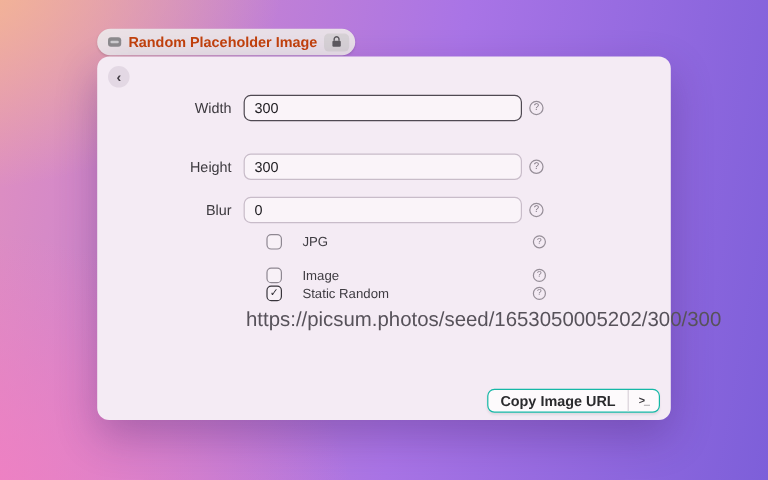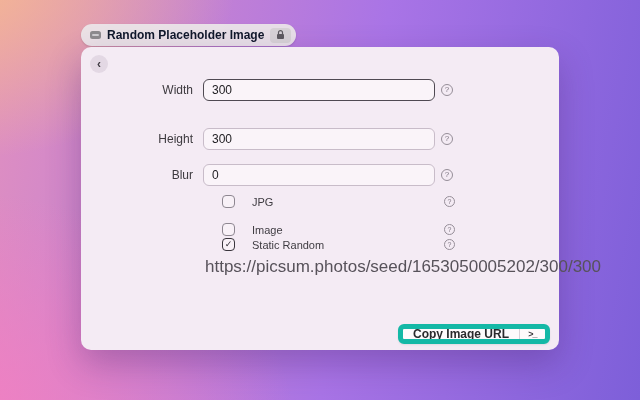--- a/index.html
+++ b/index.html
@@ -16,21 +16,21 @@
   
   .pill {
     position:absolute; left:81px; top:24px; height:22px;
     display:flex; align-items:center; gap:6px;
     background:rgba(235,230,233,.94);
     border-radius:11px; padding:0 5px 0 9px;
     box-shadow:0 1px 2px rgba(0,0,0,.15);
   }
   .app-icon { width:11px; height:8px; background:#8d8b8e; border-radius:2.5px; position:relative; flex:0 0 auto; }
   .app-icon::after { content:""; position:absolute; left:2px; right:2px; top:3px; height:2px; background:#cfcdd0; border-radius:1px; }
-  .pill-title { font-size:12px; font-weight:700; color:#0f172a; white-space:nowrap; }
+  .pill-title { font-size:12px; font-weight:700; color:#c2410c; white-space:nowrap; }
   .lock-badge {
     width:21px; height:15px; border-radius:4px; background:#d7d2d6;
     display:flex; align-items:center; justify-content:center; flex:0 0 auto;
   }
 
   
   .card {
     position:absolute; left:81px; top:47px; width:478px; height:303px;
     background:#f4ebf4; border-radius:10px;
     box-shadow:0 14px 34px rgba(64,26,96,.30);
@@ -77,21 +77,21 @@
   .url-label {
     position:absolute; left:0; top:0; width:112px; height:14px;
     display:flex; align-items:center; justify-content:flex-end;
     font-size:11.5px; color:#3c393e;
   }
   .url-value { position:absolute; left:124px; top:0; height:14px; display:flex; align-items:center; font-size:17px; color:#57525a; }
 
   .footer-btn {
     position:absolute; right:9px; bottom:6px; height:20px;
     display:flex; align-items:stretch;
-    background:#fdfafc; border:5px solid #14b8a6; border-radius:6px;
+    background:#fdfafc; border:1px solid #14b8a6; border-radius:6px;
     box-shadow:0 1px 2px rgba(0,0,0,.08); overflow:hidden;
   }
   .seg { border:none; background:transparent; cursor:pointer; font-family:inherit; display:flex; align-items:center; }
   .seg.main { padding:0 10px; font-size:12px; font-weight:700; color:#2a2a2d; }
   .seg.term { width:26px; justify-content:center; border-left:1px solid #d9d1d9; font-size:9px; font-weight:700; color:#3a383c; letter-spacing:-1px; }
 </style>
 </head>
 <body>
 
 <div class="pill">

